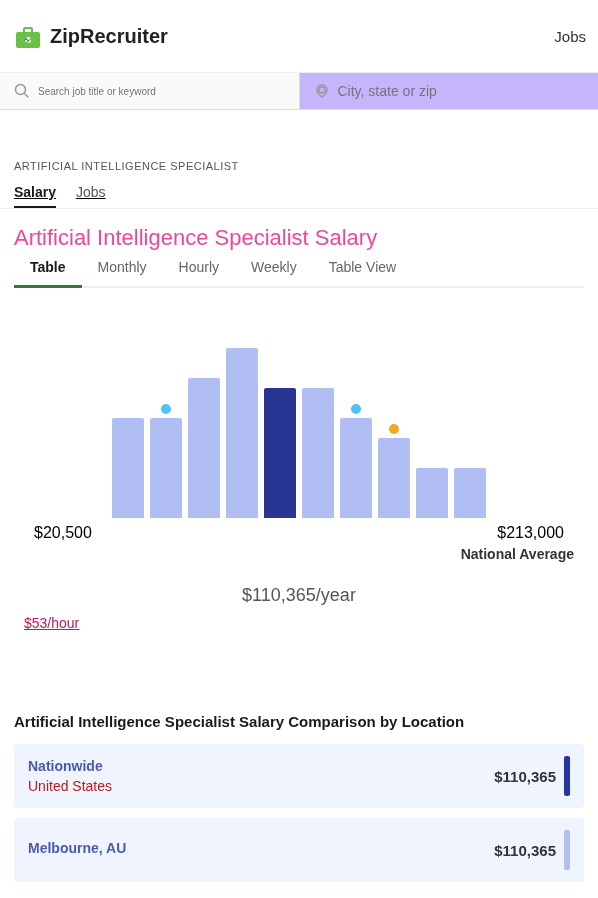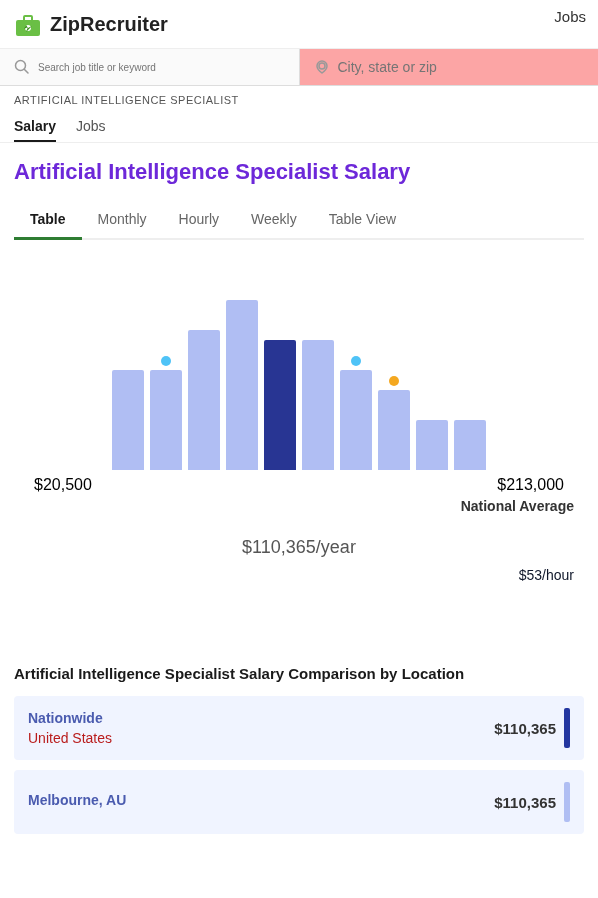--- a/index.html
+++ b/index.html
@@ -1,63 +1,63 @@
 <!DOCTYPE html>
 <html><head>
   <meta charset="utf-8">
   <style>
     * { box-sizing: border-box; margin: 0; padding: 0; }
     body { font-family: Arial, sans-serif; background: #fff; width: 598px; overflow-x: hidden; }
 
     
-    .header { display: flex; align-items: flex-start; justify-content: space-between; padding: 8px 12px; border-bottom: 1px solid #eee; gap: 36px; }
+    .header { display: flex; align-items: center; justify-content: space-between; padding: 20px 12px; border-bottom: 1px solid #eee; gap: 36px; }
     .logo { display: flex; align-items: center; gap: 6px; }
     .logo-icon { width: 32px; height: 32px; }
     .logo-text { font-size: 20px; font-weight: bold; color: #222; }
     .header-jobs { font-size: 15px; color: #333; cursor: pointer; }
 
     
     .search-bar { display: flex; gap: 0; border-bottom: 1px solid #ddd; }
     .search-field { flex: 1; display: flex; align-items: center; gap: 8px; padding: 10px 14px; border-right: 1px solid #ddd; background: #fafafa; }
     .search-field input { border: none; background: transparent; font-size: 10px; color: #666; width: 100%; outline: none; }
-    .location-field { flex: 1; display: flex; align-items: center; gap: 8px; padding: 10px 14px; background: #fca5a5; }
+    .location-field { flex: 1; display: flex; align-items: center; gap: 8px; padding: 10px 14px; background: #c4b5fd; }
     .location-field input { border: none; background: transparent; font-size: 14px; color: #666; width: 100%; outline: none; }
     .search-icon-svg, .location-icon-svg { flex-shrink: 0; }
 
     
-    .breadcrumb { padding: 8px 14px; font-size: 11px; color: #555; letter-spacing: 0.5px; text-transform: uppercase; }
-
-    
-    .section-tabs { display: flex; gap: 20px; padding: 4px 14px 0; border-bottom: 1px solid #eee; }
+    .breadcrumb { padding: 8px 14px; font-size: 11px; color: #555; letter-spacing: 0.5px; text-transform: uppercase; margin-top: 42px; }
+
+    
+    .section-tabs { display: flex; gap: 20px; padding: 4px 14px 0; border-bottom: 1px solid #eee; text-decoration: underline; }
     .section-tab { font-size: 14px; padding-bottom: 6px; cursor: pointer; color: #555; }
     .section-tab.active { color: #1a1a1a; font-weight: bold; border-bottom: 2px solid #1a1a1a; }
 
     
     .main { padding: 16px 14px 0; }
-    .page-title { font-size: 22px; font-weight: bold; color: #6d28d9; margin-bottom: 18px; }
+    .page-title { font-size: 22px; font-weight: normal; color: #ec4899; }
 
     
     .period-tabs { display: flex; gap: 0; border-bottom: 2px solid #eee; margin-bottom: 0; }
     .period-tab { font-size: 14px; padding: 8px 16px 10px; cursor: pointer; color: #666; border-bottom: 3px solid transparent; margin-bottom: -2px; }
     .period-tab.active { color: #1a1a1a; font-weight: bold; border-bottom: 3px solid #2e7d32; }
 
     
     .chart-container { position: relative; padding: 20px 10px 60px; margin-top: 10px; }
     .chart-bars { display: flex; align-items: flex-end; gap: 6px; height: 200px; padding: 0 10px; justify-content: center; }
     .bar-group { display: flex; flex-direction: column; align-items: center; position: relative; }
     .bar { border-radius: 2px 2px 0 0; width: 32px; }
     .bar.light { background: #b0bef3; }
     .bar.dark { background: #283593; }
 
     .chart-labels { display: flex; justify-content: space-between; padding: 6px 10px 0; }
 
     .national-avg-label { text-align: right; font-size: 14px; font-weight: bold; color: #333; margin-top: 4px; }
     .salary-main { text-align: center; font-size: 36px; font-weight: bold; color: #1a1a1a; margin-top: 6px; }
     .salary-main span { font-size: 18px; font-weight: normal; color: #555; }
-    .salary-hourly { text-align: right; font-size: 18px; color: #0f172a; margin-top: 2px; }
+    .salary-hourly { text-align: left; font-size: 18px; color: #be185d; margin-top: 2px; text-decoration: underline; }
     .salary-hourly span { font-size: 14px; }
 
     
     .comparison-section { padding: 20px 14px; }
     .comparison-title { font-size: 15px; font-weight: bold; color: #1a1a1a; margin-bottom: 14px; }
     .comparison-row { background: #f0f4ff; border-radius: 4px; padding: 12px 14px; margin-bottom: 10px; display: flex; align-items: center; justify-content: space-between; }
     .comparison-row-info .location-name { font-size: 14px; color: #4a5baf; font-weight: bold; }
     .comparison-row-info .location-sub { font-size: 14px; color: #b91c1c; margin-top: 4px; }
     .comparison-row-salary { display: flex; align-items: center; gap: 8px; }
     .comparison-row-salary .amount { font-size: 15px; color: #333; font-weight: bold; }

